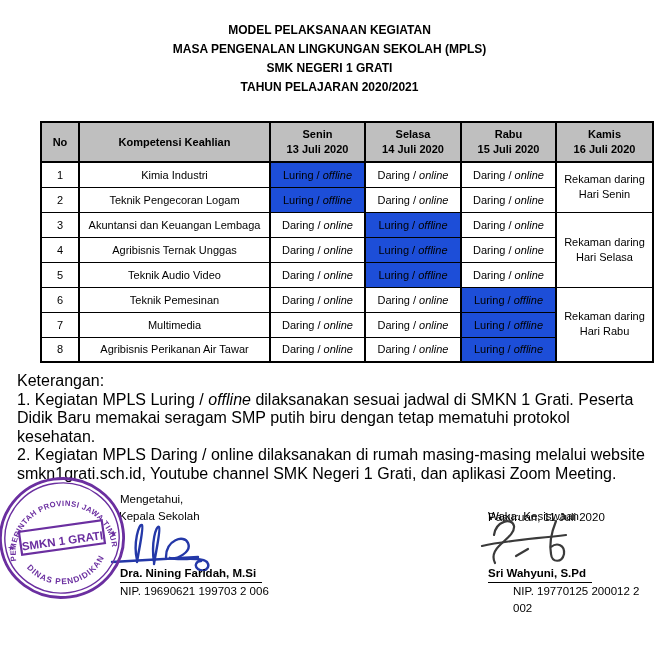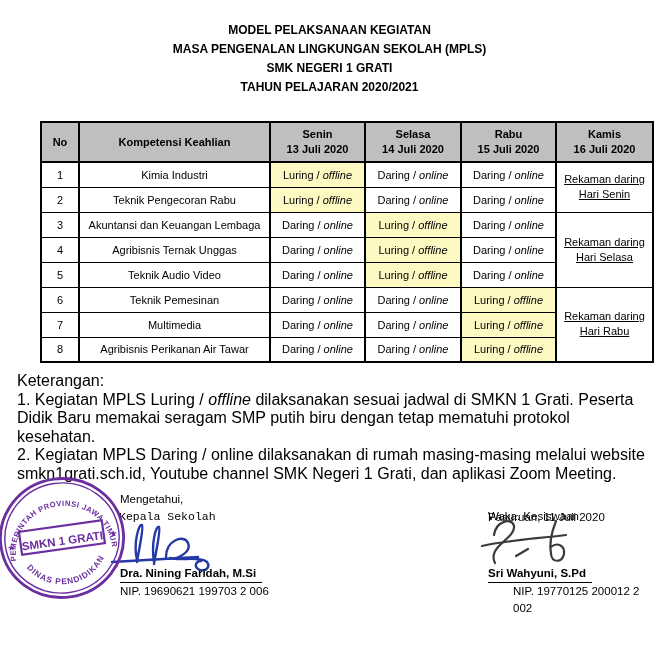--- a/index.html
+++ b/index.html
@@ -16,22 +16,22 @@
     font-size:11px;margin-left:12px;}
   #sched-table th,#sched-table td{
     border:1px solid #000;border-left-width:2px;border-right-width:2px;
     vertical-align:middle;text-align:center;padding:0;overflow:hidden;}
   #sched-table thead th{background:#BFBFBF;font-weight:bold;border-bottom-width:2px;height:38px;}
   #sched-table thead th div{line-height:15px;}
   #sched-table tbody tr{height:25px;}
   tr.gs > td{border-top-width:2px;}
   td.prog{text-align:left;padding-left:5px;}
   td.sched .it{font-style:italic;}
-  td.hl{background:#fef9c3;}
-  td.kamis div{line-height:15px;text-decoration:underline;}
+  td.hl{background:#1d4ed8;}
+  td.kamis div{line-height:15px;}
   
   #notes{position:absolute;left:17px;top:372px;width:629px;font-size:16px;line-height:18.5px;}
   #notes .it{font-style:italic;}
   
   .sigtext{position:absolute;font-size:11.5px;line-height:17px;}
   .sig-name{font-weight:bold;border-bottom:1.5px solid #000;display:inline-block;padding-right:6px;}
   #stamp{position:absolute;left:-4px;top:475px;transform:rotate(-8deg);}
   #sig-left-svg{position:absolute;left:108px;top:513px;}
   #sig-right-svg{position:absolute;left:468px;top:513px;}
 </style>
@@ -89,21 +89,21 @@
         <td class="sched hl"><span>Luring / </span><span class="it">offline</span></td>
         <td class="sched"><span>Daring / </span><span class="it">online</span></td>
         <td class="sched"><span>Daring / </span><span class="it">online</span></td>
         <td class="kamis" rowspan="2">
             <div>Rekaman daring</div>
             <div>Hari Senin</div>
           </td>
       </tr>
       <tr>
         <td class="no">2</td>
-        <td class="prog">Teknik Pengecoran Rabu</td>
+        <td class="prog">Teknik Pengecoran Logam</td>
         <td class="sched hl"><span>Luring / </span><span class="it">offline</span></td>
         <td class="sched"><span>Daring / </span><span class="it">online</span></td>
         <td class="sched"><span>Daring / </span><span class="it">online</span></td>
       </tr>
       <tr class="gs">
         <td class="no">3</td>
         <td class="prog">Akuntansi dan Keuangan Lembaga</td>
         <td class="sched"><span>Daring / </span><span class="it">online</span></td>
         <td class="sched hl"><span>Luring / </span><span class="it">offline</span></td>
         <td class="sched"><span>Daring / </span><span class="it">online</span></td>
@@ -154,21 +154,21 @@
     </tbody>
   </table>
 
   <div id="notes">
     <div>Keterangan:</div>
     <div><span>1. Kegiatan MPLS Luring / </span><span class="it">offline</span><span>  dilaksanakan sesuai jadwal di SMKN 1 Grati. Peserta Didik Baru memakai seragam SMP putih biru dengan tetap mematuhi protokol kesehatan.</span></div>
     <div>2. Kegiatan MPLS Daring / online dilaksanakan di rumah masing-masing melalui website smkn1grati.sch.id, Youtube channel SMK Negeri 1 Grati, dan aplikasi Zoom Meeting.</div>
   </div>
 
   <div class="sigtext" style="left:120px;top:491px;">Mengetahui,</div>
-  <div class="sigtext" style="left:119px;top:508px;font-family:Liberation Mono, monospace;">Kepala Sekolah</div>
+  <div class="sigtext" style="left:119px;top:508px;">Kepala Sekolah</div>
   <svg id="sig-left-svg" width="145" height="58" viewBox="0 0 145 58">
     <g fill="none" stroke="#2438A8" stroke-width="2.4" stroke-linecap="round">
       <path d="M4,49 L90,44"></path>
       <path d="M29,47 C25,30 31,10 34,12 C36,14 31,36 29,49"></path>
       <path d="M46,49 C43,30 48,12 51,14 C53,16 48,38 46,51"></path>
       <path d="M58,44 C58,27 76,21 80,30 C84,39 69,47 61,45 C74,48 92,43 99,49 C103,55 96,60 90,56 C86,53 88,48 93,48"></path>
     </g>
   </svg>
   <div class="sigtext sig-name" style="left:120px;top:565px;">Dra. Nining Faridah, M.Si</div>
   <div class="sigtext" style="left:120px;top:583px;">NIP. 19690621 199703 2 006</div>

